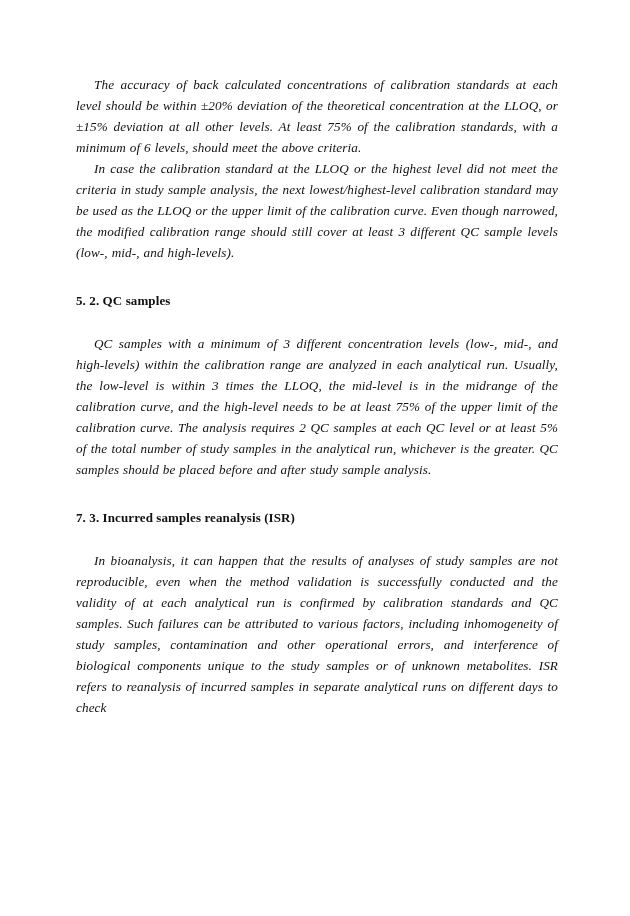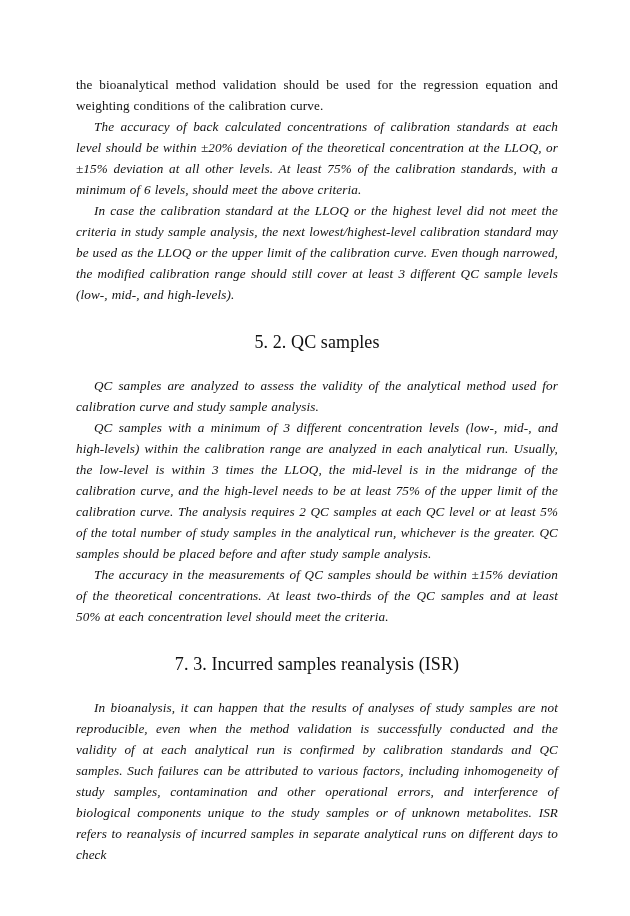--- a/index.html
+++ b/index.html
@@ -23,44 +23,41 @@
     line-height: 21px;
     text-align: justify;
     letter-spacing: 0.1px;
   }
   p.para {
     margin: 0;
     word-spacing: 0.5px;
   }
   p.para.indent { text-indent: 18px; font-style: italic; }
   h2.heading {
-    font-size: 18px;
-    font-weight: normal;
+    font-size: 13px;
+    font-weight: bold;
     margin: 27px 0 22px 0;
-    text-align: center;
+    text-align: left;
   }
 </style>
 </head>
 <body>
 
 <div class="page">
   <div class="content">
 
-    <p class="para">the bioanalytical method validation should be used for the regression equation and weighting conditions of the calibration curve.</p>
 
     <p class="para indent">The accuracy of back calculated concentrations of calibration standards at each level should be within ±20% deviation of the theoretical concentration at the LLOQ, or ±15% deviation at all other levels. At least 75% of the calibration standards, with a minimum of 6 levels, should meet the above criteria.</p>
 
     <p class="para indent">In case the calibration standard at the LLOQ or the highest level did not meet the criteria in study sample analysis, the next lowest/highest-level calibration standard may be used as the LLOQ or the upper limit of the calibration curve. Even though narrowed, the modified calibration range should still cover at least 3 different QC sample levels (low-, mid-, and high-levels).</p>
 
     <h2 class="heading">5. 2. QC samples</h2>
 
-    <p class="para indent">QC samples are analyzed to assess the validity of the analytical method used for calibration curve and study sample analysis.</p>
 
     <p class="para indent">QC samples with a minimum of 3 different concentration levels (low-, mid-, and high-levels) within the calibration range are analyzed in each analytical run. Usually, the low-level is within 3 times the LLOQ, the mid-level is in the midrange of the calibration curve, and the high-level needs to be at least 75% of the upper limit of the calibration curve. The analysis requires 2 QC samples at each QC level or at least 5% of the total number of study samples in the analytical run, whichever is the greater. QC samples should be placed before and after study sample analysis.</p>
 
-    <p class="para indent">The accuracy in the measurements of QC samples should be within ±15% deviation of the theoretical concentrations. At least two-thirds of the QC samples and at least 50% at each concentration level should meet the criteria.</p>
 
     <h2 class="heading">7. 3. Incurred samples reanalysis (ISR)</h2>
 
     <p class="para indent">In bioanalysis, it can happen that the results of analyses of study samples are not reproducible, even when the method validation is successfully conducted and the validity of at each analytical run is confirmed by calibration standards and QC samples. Such failures can be attributed to various factors, including inhomogeneity of study samples, contamination and other operational errors, and interference of biological components unique to the study samples or of unknown metabolites. ISR refers to reanalysis of incurred samples in separate analytical runs on different days to check</p>
 
   </div>
 </div>
 
 </body></html>

